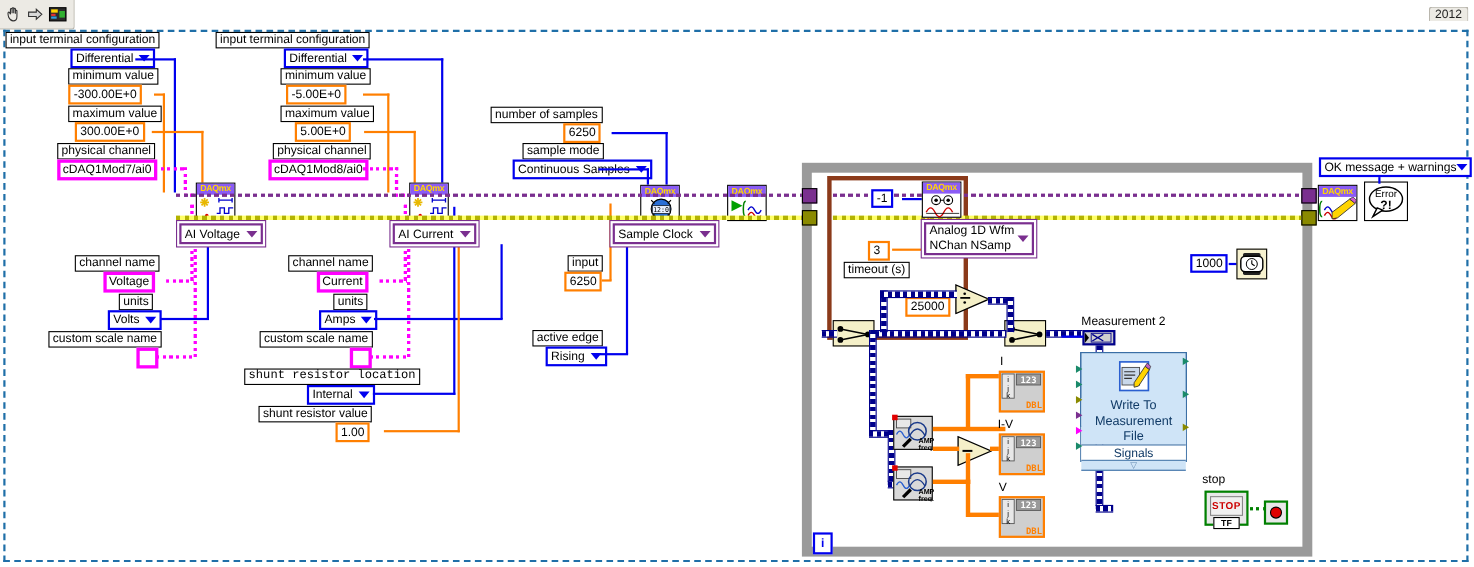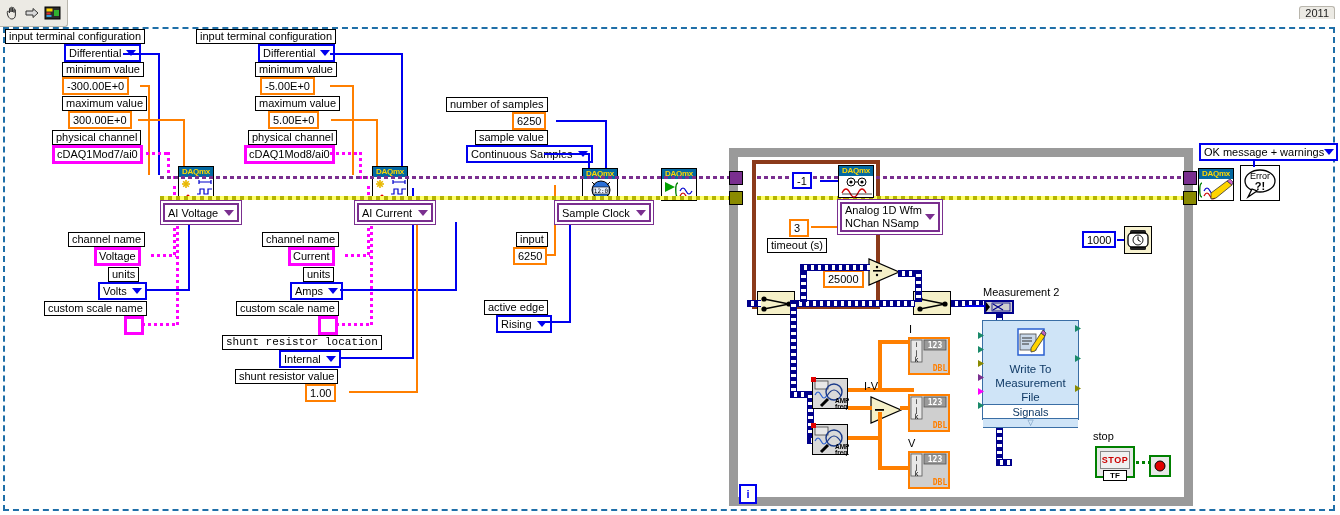--- a/index.html
+++ b/index.html
@@ -46,21 +46,21 @@
   .dashGreen{background-image:repeating-linear-gradient(90deg,#008000 0 3px,transparent 3px 6px);}
   
   .dynh{height:5px;background:
       repeating-linear-gradient(90deg,#00008b 0 4px,#ffffff 4px 7px);
       border-top:1px solid #00008b;border-bottom:1px solid #00008b;}
   .dynv{width:5px;background:
       repeating-linear-gradient(180deg,#00008b 0 4px,#ffffff 4px 7px);
       border-left:1px solid #00008b;border-right:1px solid #00008b;}
   
   .daq{border:1px solid #000;background:#fff;width:36px;height:33px;box-sizing:border-box;}
-  .daq .hdr{height:10px;background:#0369a1;color:#ffd700;font-size:8px;line-height:10px;
+  .daq .hdr{height:10px;background:#8b5cf6;color:#ffd700;font-size:8px;line-height:10px;
             text-align:center;font-family:"Liberation Sans",sans-serif;letter-spacing:-0.3px;font-weight:bold;}
   .daq .bdy{height:22px;position:relative;}
   
   #whileloop{left:729px;top:148px;width:464px;height:358px;border:9px solid #9a9a9a;box-sizing:border-box;background:#fff;}
   
   .seqbox{border:4px solid #8b3a1a;box-sizing:border-box;
       background-image:
         repeating-linear-gradient(90deg,#8b3a1a 0 3px,#ffffff 3px 6px);
       background-clip:border-box;}
   
@@ -96,21 +96,21 @@
         <rect x="1" y="2" width="15" height="12" fill="#2b2b2b" stroke="#000"></rect>
         <rect x="2.5" y="3.5" width="6" height="3" fill="#ffd400"></rect>
         <rect x="2.5" y="7.5" width="4" height="2" fill="#e03030"></rect>
         <rect x="2.5" y="10" width="5" height="2" fill="#30a0e0"></rect>
         <rect x="10" y="5" width="5" height="6" fill="#30b030"></rect>
       </svg>
   </div>
 </div>
 
 <div id="frame" class="abs"></div>
-<div id="yeartab" class="abs">2011</div>
+<div id="yeartab" class="abs">2012</div>
 
 <div class="abs lbl" style="left:5px;top:29px;">input terminal configuration</div>
 <div class="abs ctl" style="left:64px;top:44px;">
     <span>Differential</span>
     <span class="cav"></span>
   </div>
 
 <div class="abs lbl" style="left:62px;top:62px;">minimum value</div>
 
 <div class="abs num" style="left:62px;top:77px;">
@@ -285,21 +285,21 @@
 <div class="abs enumpurple" style="left:357px;top:203px;">
     <span>AI Current</span>
     <span class="cav"></span>
   </div>
 
 <div class="abs lbl" style="left:446px;top:97px;text-align:right;">number of samples</div>
 <div class="abs num" style="left:512px;top:112px;">
     <span>6250</span>
   </div>
 
-<div class="abs lbl" style="left:475px;top:130px;">sample value</div>
+<div class="abs lbl" style="left:475px;top:130px;">sample mode</div>
 <div class="abs ctl" style="left:430px;top:145px;margin-left:36px;">
     <span>Continuous Samples</span>
     <span class="cav"></span>
   </div>
 
 <div class="abs lbl" style="left:516px;top:232px;">input</div>
 <div class="abs num" style="left:513px;top:247px;">
     <span>6250</span>
   </div>
 
@@ -503,21 +503,21 @@
     <rect x="1" y="1" width="11" height="22" fill="#e8e8e8" stroke="#555" stroke-width="0.8"></rect>
     <text x="6.5" y="8" font-size="7" text-anchor="middle" fill="#000">i</text>
     <text x="6.5" y="16" font-size="7" text-anchor="middle" fill="#000">j</text>
     <text x="6.5" y="23" font-size="7" text-anchor="middle" fill="#000">k</text>
     <rect x="14" y="1" width="22" height="10" fill="#9a9a9a" stroke="#555" stroke-width="0.8"></rect>
     <text x="25" y="9" font-size="8" text-anchor="middle" fill="#fff" font-weight="bold" font-family="monospace">123</text>
     <text x="30" y="32" font-size="8" text-anchor="middle" fill="#ff7f00" font-weight="bold" font-family="monospace">DBL</text>
   </svg>
 </div>
 
-<div class="abs smallcap" style="left:864px;top:380px;">I-V</div>
+<div class="abs smallcap" style="left:907px;top:380px;">I-V</div>
 <div class="abs" style="left:908px;top:394px;width:42px;height:38px;border:2px solid #ff7f00;background:#cfcfcf;box-sizing:border-box;">
   <svg width="38" height="34" viewBox="0 0 38 34">
     <rect x="1" y="1" width="11" height="22" fill="#e8e8e8" stroke="#555" stroke-width="0.8"></rect>
     <text x="6.5" y="8" font-size="7" text-anchor="middle" fill="#000">i</text>
     <text x="6.5" y="16" font-size="7" text-anchor="middle" fill="#000">j</text>
     <text x="6.5" y="23" font-size="7" text-anchor="middle" fill="#000">k</text>
     <rect x="14" y="1" width="22" height="10" fill="#9a9a9a" stroke="#555" stroke-width="0.8"></rect>
     <text x="25" y="9" font-size="8" text-anchor="middle" fill="#fff" font-weight="bold" font-family="monospace">123</text>
     <text x="30" y="32" font-size="8" text-anchor="middle" fill="#ff7f00" font-weight="bold" font-family="monospace">DBL</text>
   </svg>

